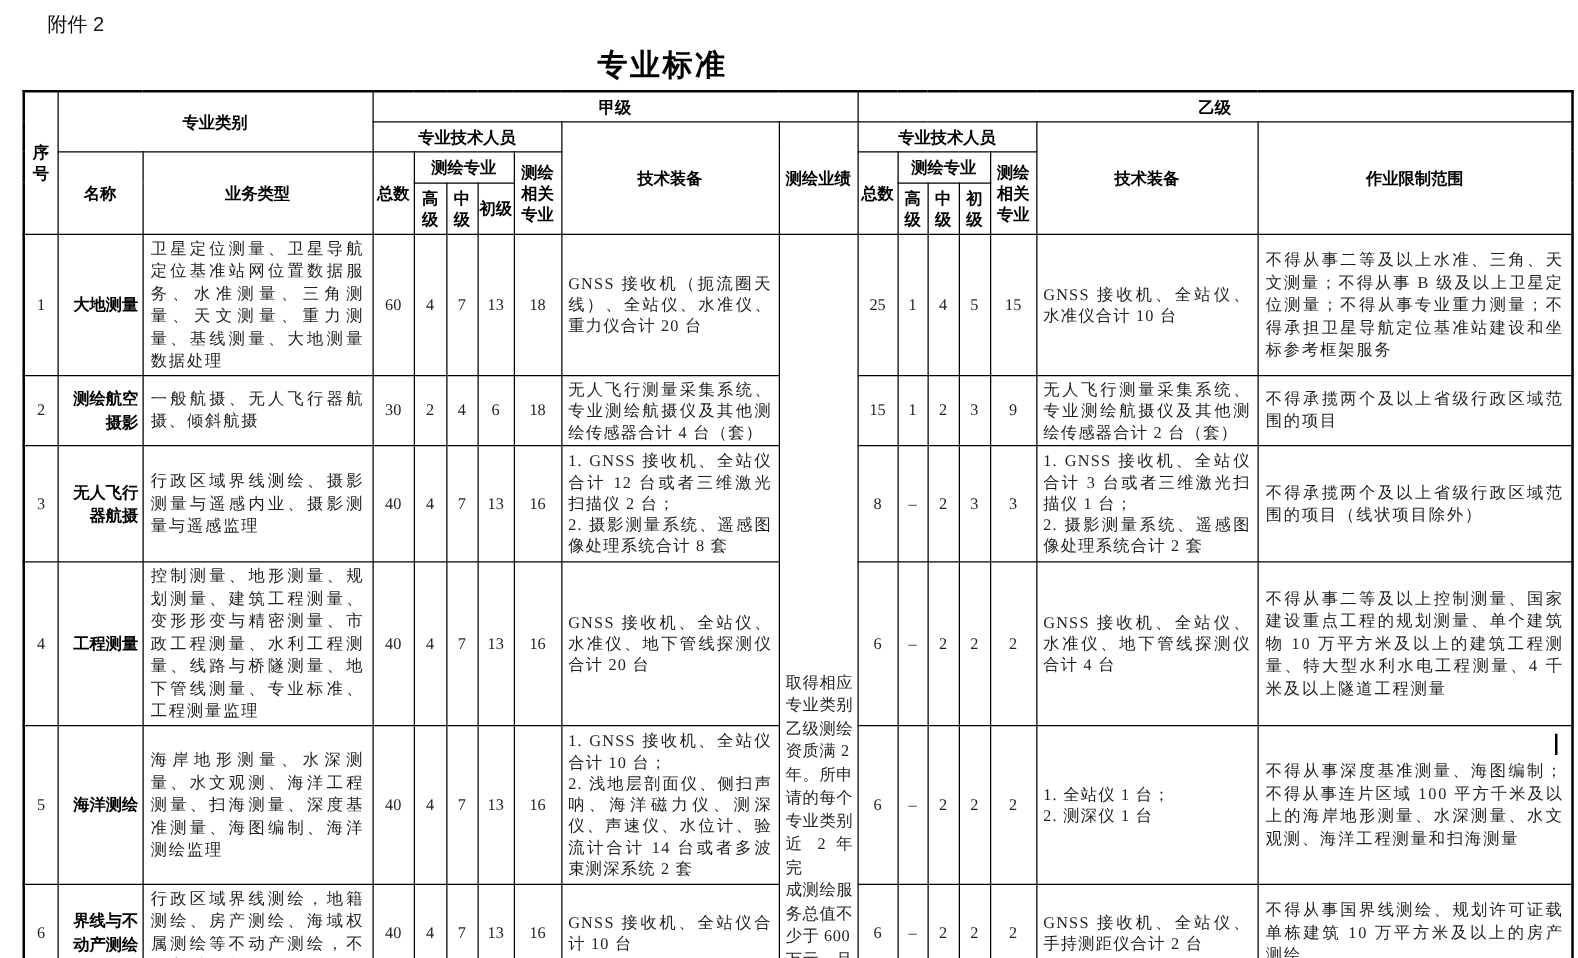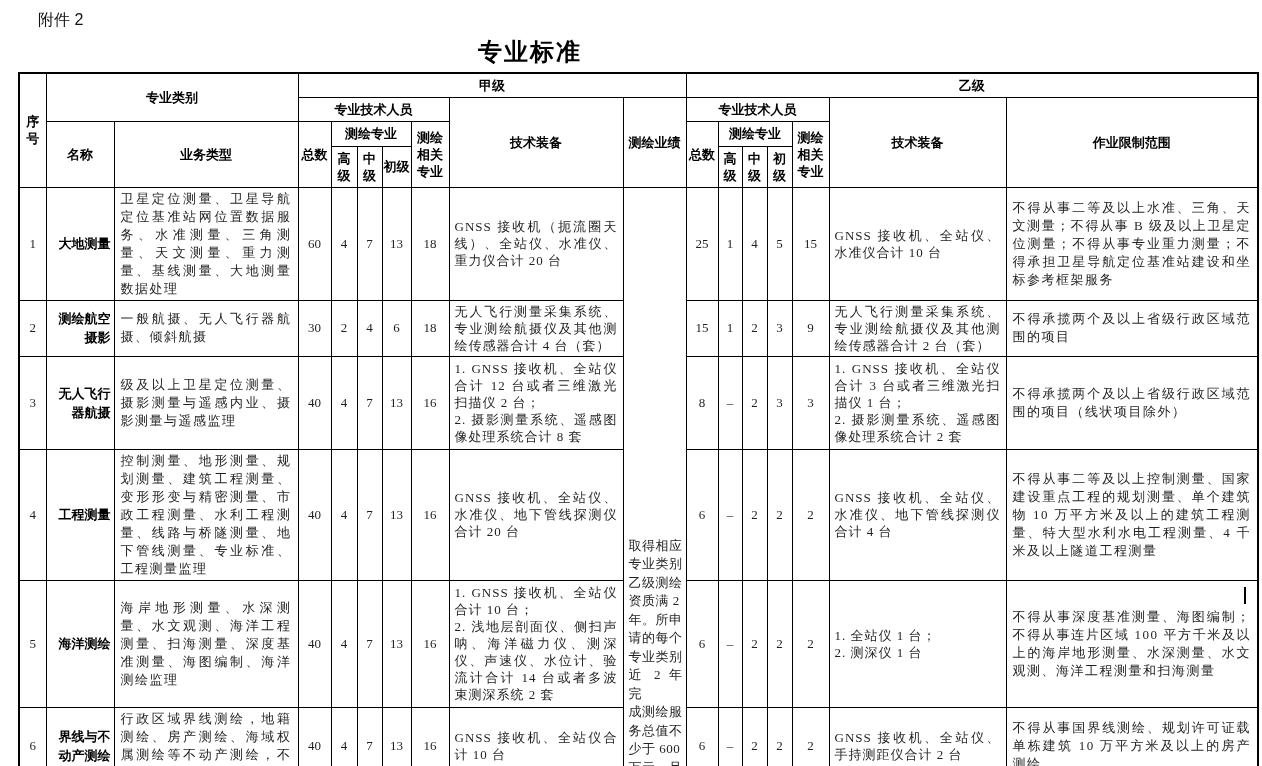--- a/index.html
+++ b/index.html
@@ -137,21 +137,21 @@
       <td class="num">1</td>
       <td class="num">2</td>
       <td class="num">3</td>
       <td class="num">9</td>
       <td class="eq">无人飞行测量采集系统、专业测绘航摄仪及其他测绘传感器合计 2 台（套）</td>
       <td class="restr">不得承揽两个及以上省级行政区域范围的项目</td>
     </tr>
     <tr class="r2">
       <td class="num">3</td>
       <td class="pname">无人飞行器航摄</td>
-      <td class="biz">级及以上卫星定位测量、摄影测量与遥感内业、摄影测量与遥感监理</td>
+      <td class="biz">行政区域界线测绘、摄影测量与遥感内业、摄影测量与遥感监理</td>
       <td class="num">40</td>
       <td class="num">4</td>
       <td class="num">7</td>
       <td class="num">13</td>
       <td class="num">16</td>
       <td class="eq">1. GNSS 接收机、全站仪合计 12 台或者三维激光扫描仪 2 台；
 2. 摄影测量系统、遥感图像处理系统合计 8 套</td>
       <td class="num">8</td>
       <td class="num">–</td>
       <td class="num">2</td>

